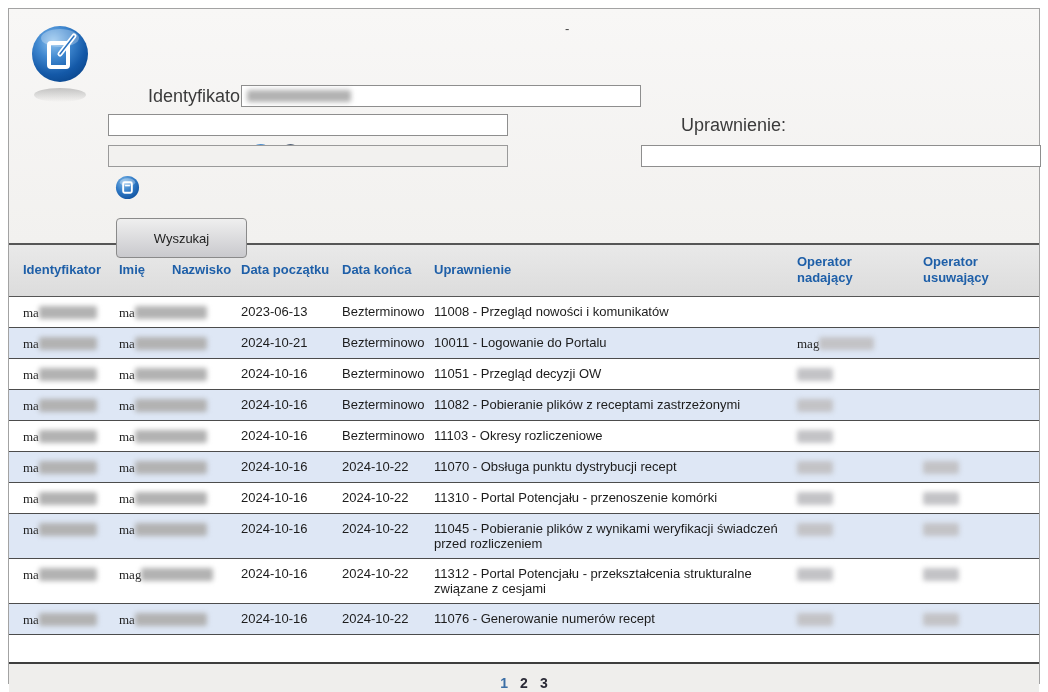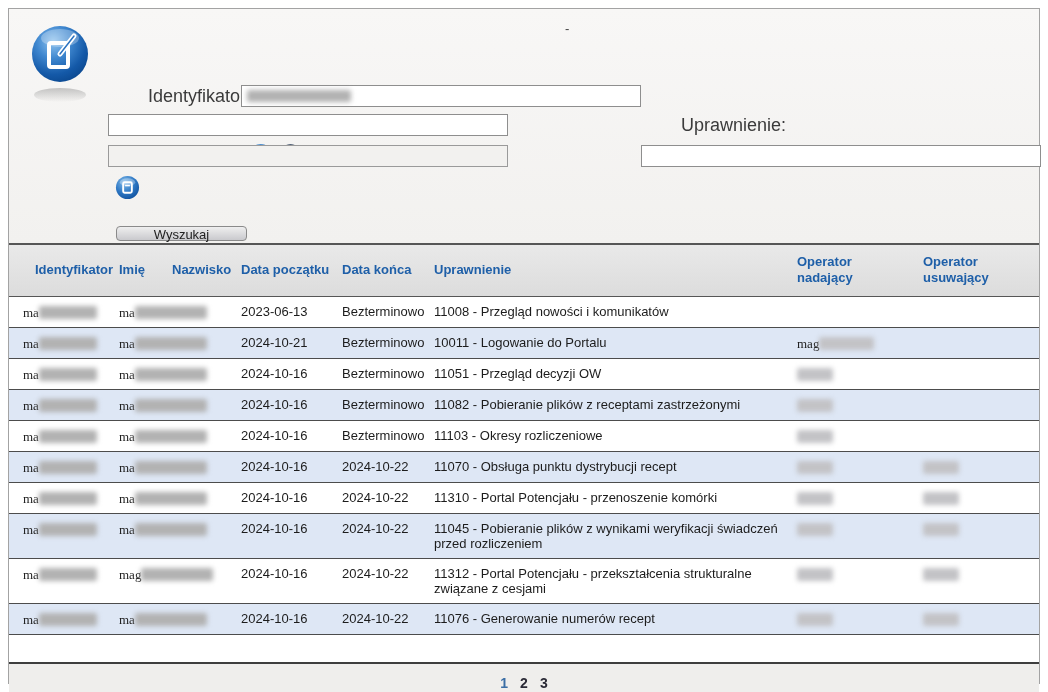--- a/index.html
+++ b/index.html
@@ -45,22 +45,21 @@
   .text-input {
     width: 400px; height: 22px;
     border: 1px solid #8e8e8e; background: #ffffff;
     font-family: "Liberation Sans", sans-serif; font-size: 13px;
     padding: 1px 4px; outline: none;
   }
   .text-input.disabled { background: #f2f1ef; border-color: #9a9a9a; }
   .icon-cell { display: flex; align-items: center; gap: 5px; padding-left: 7px; }
   .round-btn { width: 25px; height: 25px; cursor: pointer; }
   .search-btn {
-    margin-top: 8px;
-    width: 131px; height: 15px;
+    width: 131px; height: 40px;
     border: 1px solid #8a8a8a; border-radius: 4px;
     background: linear-gradient(#efefef, #c9c9cd);
     font-family: "Liberation Sans", sans-serif;
     font-size: 13px; color: #222; cursor: pointer;
   }
   .redact {
     display: inline-block; height: 13px; border-radius: 2px;
     background: #b2b2b2; filter: blur(2.5px);
     vertical-align: middle;
   }
@@ -73,21 +72,21 @@
     font-size: 13px; color: #1c1c1c;
   }
   .data-table thead th {
     background: linear-gradient(#e9e9e9, #dcdcdc);
     border-top: 2px solid #565656;
     border-bottom: 1px solid #565656;
     color: #1e5fa8; font-weight: bold; text-align: left;
     height: 52px; vertical-align: middle;
     padding: 4px 12px 4px 0; line-height: 16px;
   }
-  .data-table thead th:first-child { padding-left: 26px; }
+  .data-table thead th:first-child { padding-left: 14px; }
   .data-table tbody td {
     border-bottom: 1px solid #4c4c4c;
     vertical-align: top;
     padding: 7px 6px 7px 0; line-height: 15px;
   }
   .data-table tbody td:first-child { padding-left: 14px; }
   .data-table tbody tr.alt { background: #dee7f5; }
   .prefix { vertical-align: middle; font-family: Liberation Serif, serif; }
 
   

